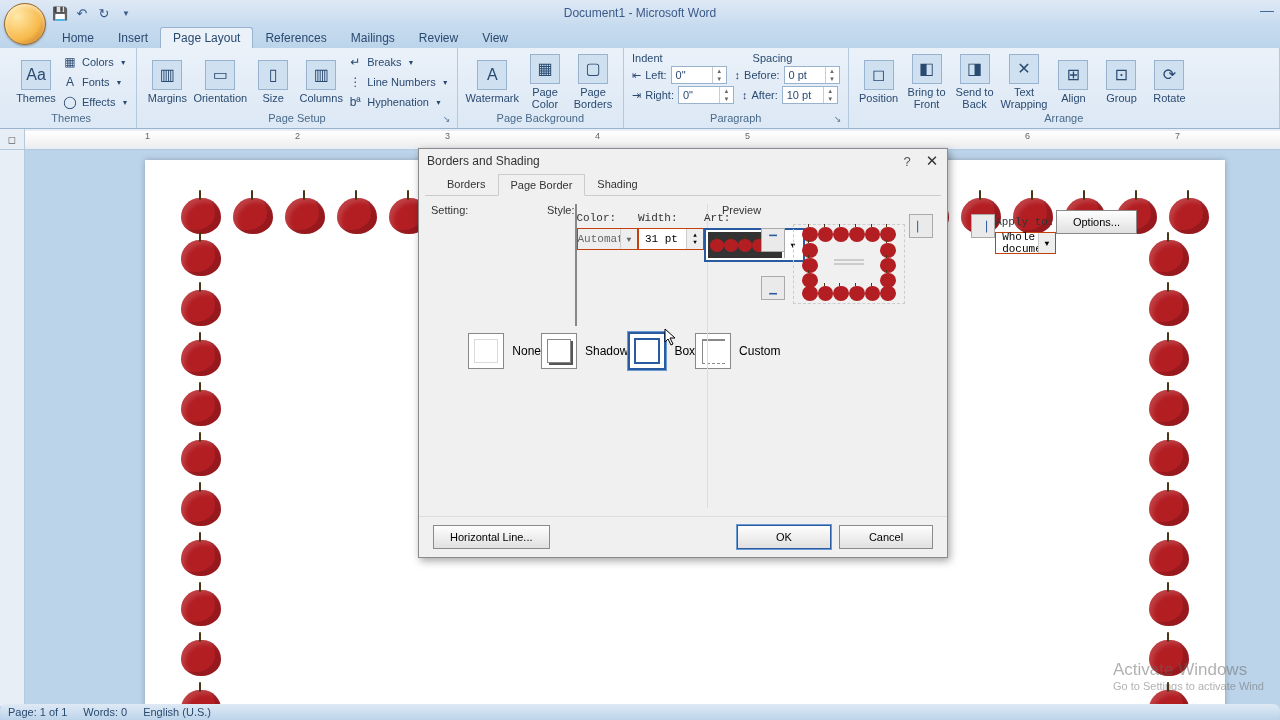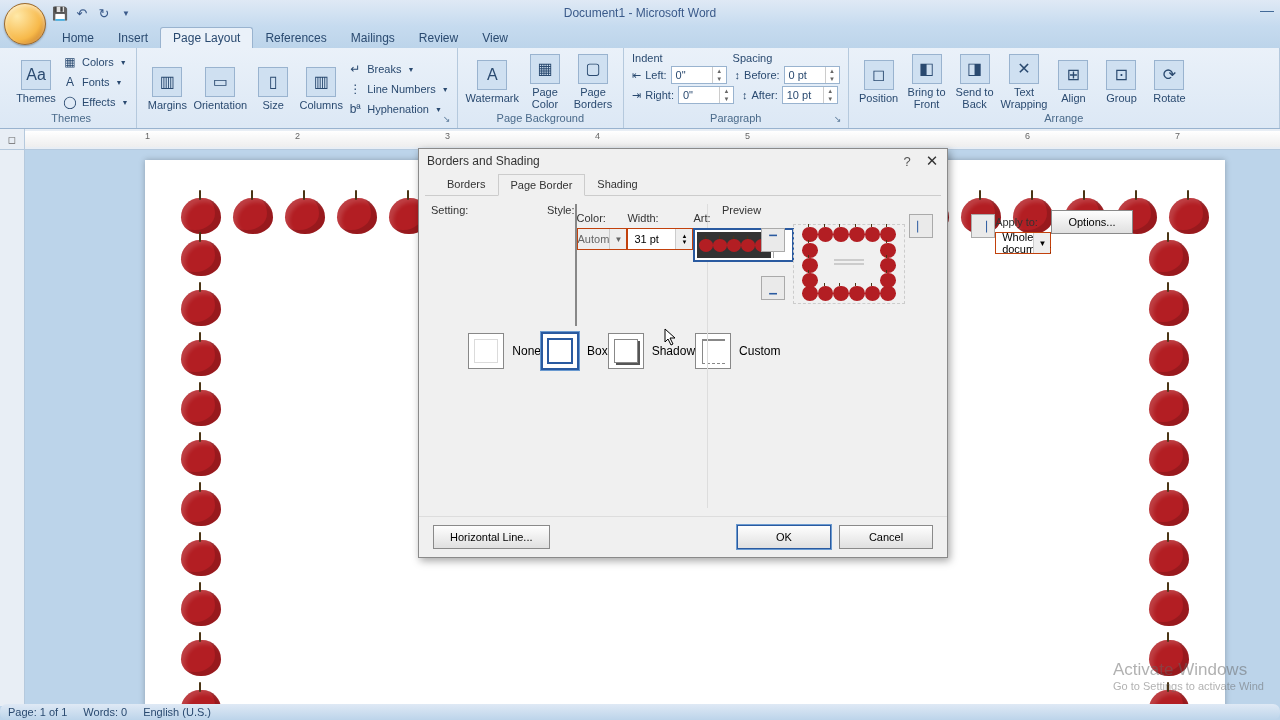--- a/index.html
+++ b/index.html
@@ -460,20 +460,21 @@
     border-left:1px solid #ccc;
     display:flex;
     flex-direction:column;
     justify-content:space-between;
     align-items:center;
     font-size:8px;
     color:#666;
   }
   .field-row {
     margin-top:8px;
+    font-family:Liberation Mono, monospace;
   }
   .combo {
     height:20px;
     background:#fff;
     border:1px solid #c2410c;
     display:flex;
     align-items:center;
     position:relative;
     font-size:11px;
     padding-left:6px;
@@ -687,20 +688,21 @@
             <span>Line Numbers</span>
             <span style="font-size:7px;margin-left:2px;">▼</span>
           </div>
         <div class="small-line">
             <span class="icon">bª</span>
             <span>Hyphenation</span>
             <span style="font-size:7px;margin-left:2px;">▼</span>
           </div>
       </div>
     </div>
+    <div class="group-label">Page Setup</div>
     <div class="group-launcher">↘</div>
   </div>
 
   <div class="group">
     <div class="group-content">
       <div class="big-btn">
           <div class="icon">A</div>
           <span>Watermark</span>
         </div>
       <div class="big-btn">
@@ -712,21 +714,21 @@
           <div class="icon">▢</div>
           <span style="white-space:pre;">Page
 Borders</span>
         </div>
     </div>
     <div class="group-label">Page Background</div>
   </div>
 
   <div class="group">
     <div class="group-content" style="flex-direction:column;align-items:flex-start;gap:2px;">
-      <div style="display:flex;gap:20px;">
+      <div style="display:flex;gap:40px;">
         <span style="font-size:11px;color:#2a4a70;">Indent</span>
         <span style="font-size:11px;color:#2a4a70;margin-left:50px;">Spacing</span>
       </div>
       <div style="display:flex;gap:8px;">
         <div class="para-row">
             <span class="icon">⇤</span>
             <span>Left:</span>
             <div class="para-input">
               <span>0"</span>
               <div class="spinner">
@@ -896,30 +898,30 @@
 
     <div class="col col1">
       <div class="section-label">Setting:</div>
       <div class="setting-row">
         <div class="setting-thumb">
             <div style="width:22px;height:22px;border-top:1px solid #888;border-left:1px solid #888;border-bottom:1px solid #888;border-right:1px solid #888;opacity:0.3;"></div>
           </div>
         <span>None</span>
       </div>
       <div class="setting-row">
+        <div class="setting-thumb">
+            <div class="thumb-inner" style="box-shadow:2px 2px 0 #555;"></div>
+          </div>
+        <span>Shadow</span>
+      </div>
+      <div class="setting-row">
         <div class="setting-thumb selected">
             <div class="thumb-inner" style="border:2px solid #2a5aa0;"></div>
           </div>
         <span>Box</span>
-      </div>
-      <div class="setting-row">
-        <div class="setting-thumb">
-            <div class="thumb-inner" style="box-shadow:2px 2px 0 #555;"></div>
-          </div>
-        <span>Shadow</span>
       </div>
       <div class="setting-row">
         <div class="setting-thumb">
             <div class="thumb-inner" style="border-top:2px solid #888;border-right:none;border-bottom:1px dashed #888;"></div>
           </div>
         <span>Custom</span>
       </div>
     </div>
 
     <div class="col col2">

